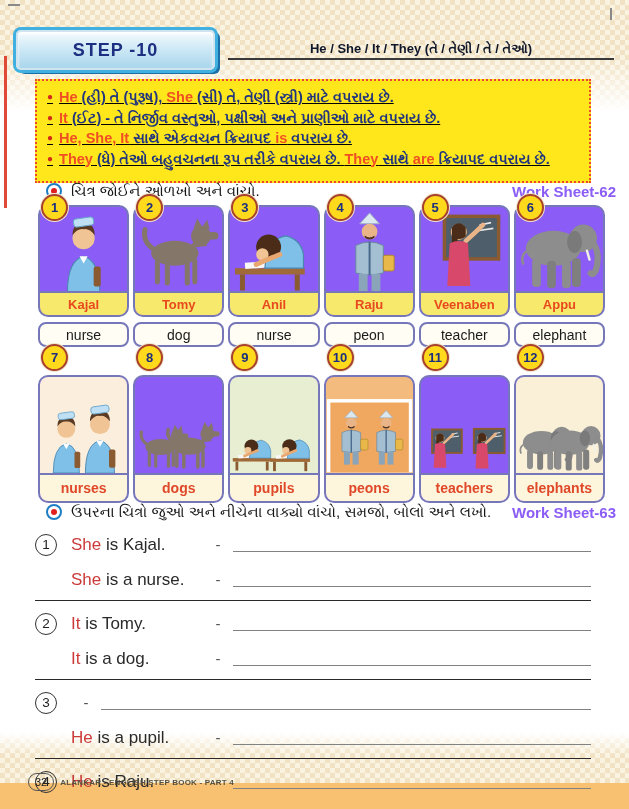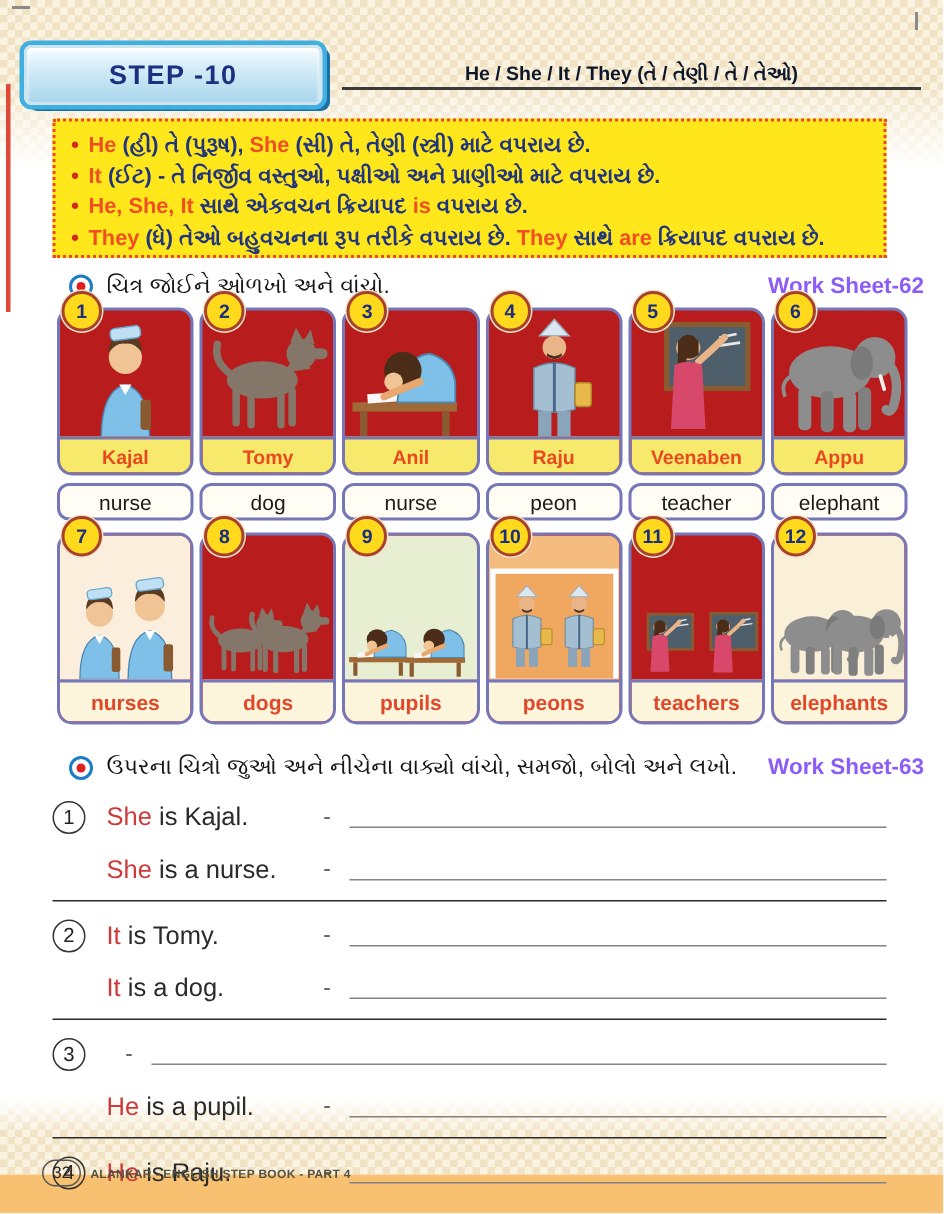--- a/index.html
+++ b/index.html
@@ -22,41 +22,41 @@
   
   .step-pill{position:absolute;left:16px;top:30px;width:195px;height:36px;border-radius:5px;
     background:linear-gradient(180deg,#f4fbfe 0%,#cfe9f6 45%,#a9d6ec 100%);
     border:2px solid #cfe4f0;box-shadow:0 0 0 3px #3fb0e0,4px 3px 0 1px #1b6fa6, inset 0 2px 3px #ffffff;
     display:flex;align-items:center;justify-content:center;
     font-size:18px;font-weight:bold;color:#1c2f80;letter-spacing:1px;}
   .page-title{position:absolute;left:228px;top:41px;width:386px;padding-bottom:1px;
     border-bottom:2px solid #3a3a3a;font-size:13px;font-weight:bold;color:#0f172a;
     text-align:center;white-space:nowrap;}
   
-  .info-box{position:absolute;left:35px;top:79px;width:556px;height:93px;box-sizing:border-box;
-    background:#ffe71c;border:2px dotted #ea4a2a;padding:6px 10px 0 10px;}
+  .info-box{position:absolute;left:35px;top:79px;width:556px;height:104px;box-sizing:border-box;
+    background:#ffe71c;border:2px dotted #ea4a2a;padding:6px 10px 0 10px;text-decoration:underline;}
   .bullet-line{font-size:14.5px;font-weight:bold;line-height:20.5px;color:#21357e;white-space:nowrap;}
   .bullet-line::before{content:'\25CF';color:#d42a1a;font-size:10px;margin-right:6px;vertical-align:2px;}
   .seg-red{color:#f04e23;}
   
   .inst{position:absolute;left:30px;width:570px;display:flex;align-items:center;padding-left:16px;}
   #inst1{top:182px;} #inst2{top:503px;}
   .bullet-icon{width:12px;height:12px;border:2px solid #1d7dc4;border-radius:50%;background:#fff;
     position:relative;margin-right:9px;flex:none;}
   .bullet-icon::after{content:'';position:absolute;left:3px;top:3px;width:6px;height:6px;
     background:#e02020;border-radius:50%;}
   .inst-text{font-size:15px;color:#151515;flex:1;font-weight:500;}
   .ws-label{font-weight:bold;font-size:15px;color:#8b5cf6;}
   
   .cards{position:absolute;left:38px;width:567px;display:flex;gap:4px;}
   #row1{top:205px;} #row2{top:355px;}
   .card-col{flex:1;position:relative;min-width:0;}
-  .card{border:2px solid #7577b9;border-radius:10px;overflow:hidden;background:#b91c1c;
+  .card{border:2px solid #7577b9;border-radius:10px;overflow:hidden;background:#8b5cf6;
     display:flex;flex-direction:column;}
-  #row1 .card{height:108px;} #row2 .card{height:124px;}
+  #row1 .card{height:108px;} #row2 .card{height:124px;margin-top:20px;}
   .card-img{flex:1;display:flex;align-items:flex-end;justify-content:center;overflow:hidden;}
   .card-img svg{display:block;width:100%;height:96%;}
   .bg-peach{background:#fbeedd;} .bg-green{background:#e7eed2;}
   .bg-orange{background:#f3bc7e;} .bg-cream{background:#faf0d8;}
   .name-bar{height:22px;background:#f6e96b;border-top:2px solid #7577b9;color:#e8491f;
     font-weight:bold;font-size:13px;display:flex;align-items:center;justify-content:center;}
   .plural-bar{height:26px;background:#fdf5dc;border-top:2px solid #7577b9;color:#e0482a;
     font-weight:bold;font-size:14px;display:flex;align-items:center;justify-content:center;}
   .word-box{margin-top:5px;height:21px;border:2px solid #7577b9;border-radius:8px;background:#fffdf4;
     color:#1a1a1a;font-size:14px;display:flex;align-items:center;justify-content:center;}

